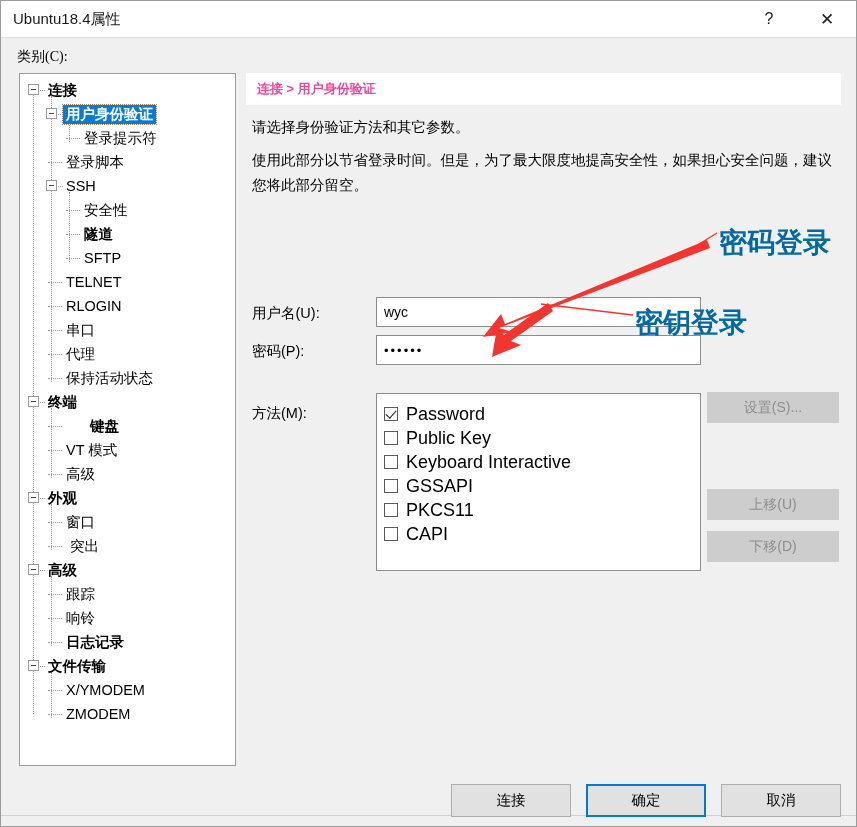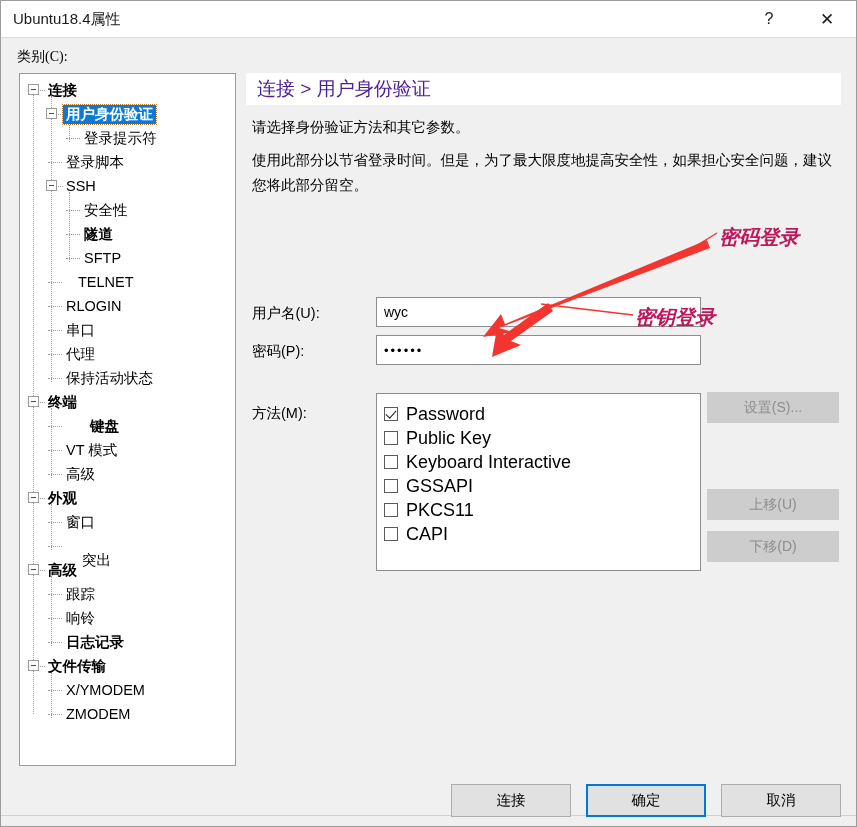--- a/index.html
+++ b/index.html
@@ -86,21 +86,21 @@
   .content {
     position: absolute; left: 245px; top: 72px;
     width: 595px; height: 693px;
   }
   .breadcrumb {
     position: absolute; left: 0; top: 0;
     width: 595px; height: 32px;
     background: #ffffff;
     display: flex; align-items: center;
     padding-left: 11px;
-    font-size: 19px; font-weight: normal; color: #4c1d95;
+    font-size: 13px; font-weight: bold; color: #ec4899;
   }
   .desc1 {
     position: absolute; left: 6px; top: 45px;
     font-size: 14.5px; color: #000;
   }
   .desc2 {
     position: absolute; left: 6px; top: 75px;
     width: 586px;
     font-size: 14.5px; color: #000;
     line-height: 25px;
@@ -162,25 +162,24 @@
     font-size: 14px;
     display: flex; align-items: center; justify-content: center;
   }
   .b-set  { top: 319px; }
   .b-up   { top: 416px; }
   .b-down { top: 458px; }
 
   
   .annot {
     position: absolute;
-    color: #be185d;
-    font-size: 20px;
+    color: #0369a1;
+    font-size: 28px;
     font-weight: bold;
     white-space: nowrap;
-    font-style: italic;
   }
   .an-pass { left: 718px; top: 223px; }
   .an-key  { left: 634px; top: 303px; }
   .overlay {
     position: absolute; left: 0; top: 0;
     width: 857px; height: 827px;
     pointer-events: none;
   }
 
   
@@ -270,21 +269,21 @@
         </div>
         <div class="tnode" style="position: absolute; left: 0px; top: 124px;">
           <span class="lbl" style="margin-left: 61px;">安全性</span>
         </div>
         <div class="tnode bold" style="position: absolute; left: 0px; top: 148px;">
           <span class="lbl" style="margin-left: 61px;">隧道</span>
         </div>
         <div class="tnode" style="position: absolute; left: 0px; top: 172px;">
           <span class="lbl" style="margin-left: 61px;">SFTP</span>
         </div>
-        <div class="tnode" style="position: absolute; left: 0px; top: 196px; margin-left: 12px;">
+        <div class="tnode" style="position: absolute; left: 0px; top: 196px;">
           <span class="lbl" style="margin-left: 43px;">TELNET</span>
         </div>
         <div class="tnode" style="position: absolute; left: 0px; top: 220px;">
           <span class="lbl" style="margin-left: 43px;">RLOGIN</span>
         </div>
         <div class="tnode" style="position: absolute; left: 0px; top: 244px;">
           <span class="lbl" style="margin-left: 43px;">串口</span>
         </div>
         <div class="tnode" style="position: absolute; left: 0px; top: 268px;">
           <span class="lbl" style="margin-left: 43px;">代理</span>
@@ -305,21 +304,21 @@
         <div class="tnode" style="position: absolute; left: 0px; top: 388px;">
           <span class="lbl" style="margin-left: 43px;">高级</span>
         </div>
         <div class="tnode bold" style="position: absolute; left: 0px; top: 412px;">
           <div class="exp" style="left: 8px; top: 6px;"></div>
           <span class="lbl" style="margin-left: 25px;">外观</span>
         </div>
         <div class="tnode" style="position: absolute; left: 0px; top: 436px;">
           <span class="lbl" style="margin-left: 43px;">窗口</span>
         </div>
-        <div class="tnode" style="position: absolute; left: 16px; top: 460px; margin-top: 14px;">
+        <div class="tnode" style="position: absolute; left: 4px; top: 460px;">
           <span class="lbl" style="margin-left: 43px;">突出</span>
         </div>
         <div class="tnode bold" style="position: absolute; left: 0px; top: 484px;">
           <div class="exp" style="left: 8px; top: 6px;"></div>
           <span class="lbl" style="margin-left: 25px;">高级</span>
         </div>
         <div class="tnode" style="position: absolute; left: 0px; top: 508px;">
           <span class="lbl" style="margin-left: 43px;">跟踪</span>
         </div>
         <div class="tnode" style="position: absolute; left: 0px; top: 532px;">

